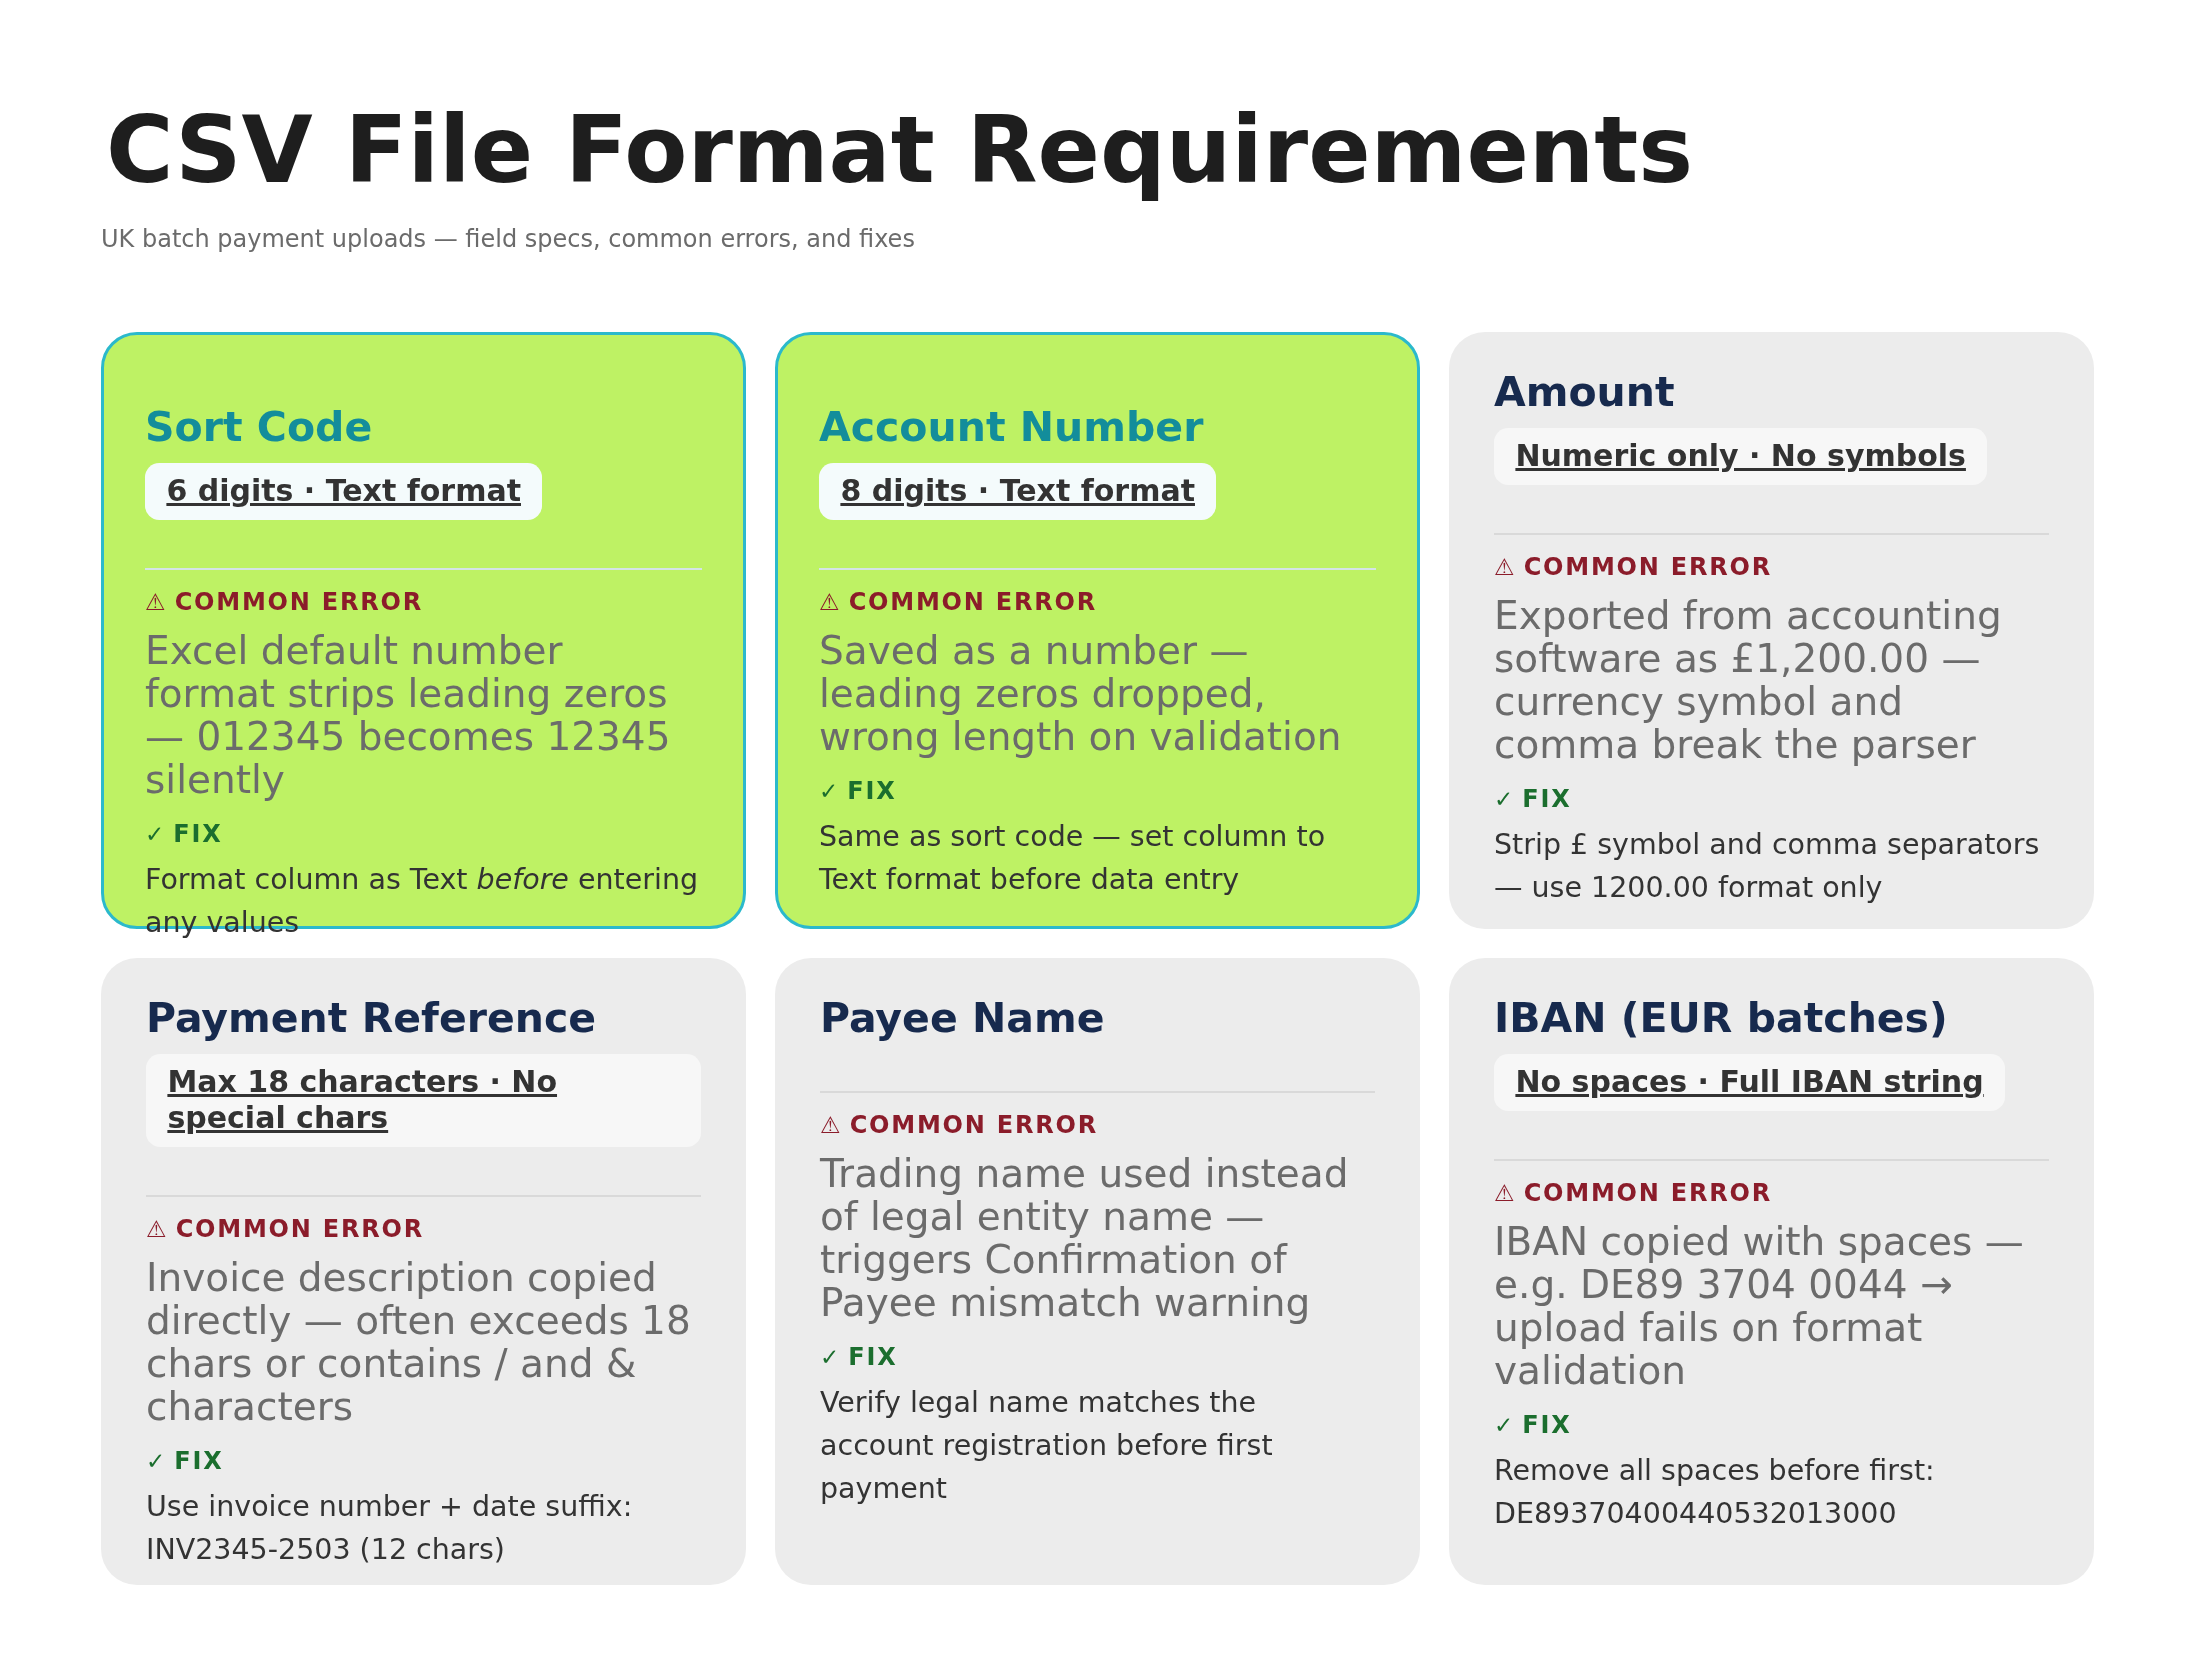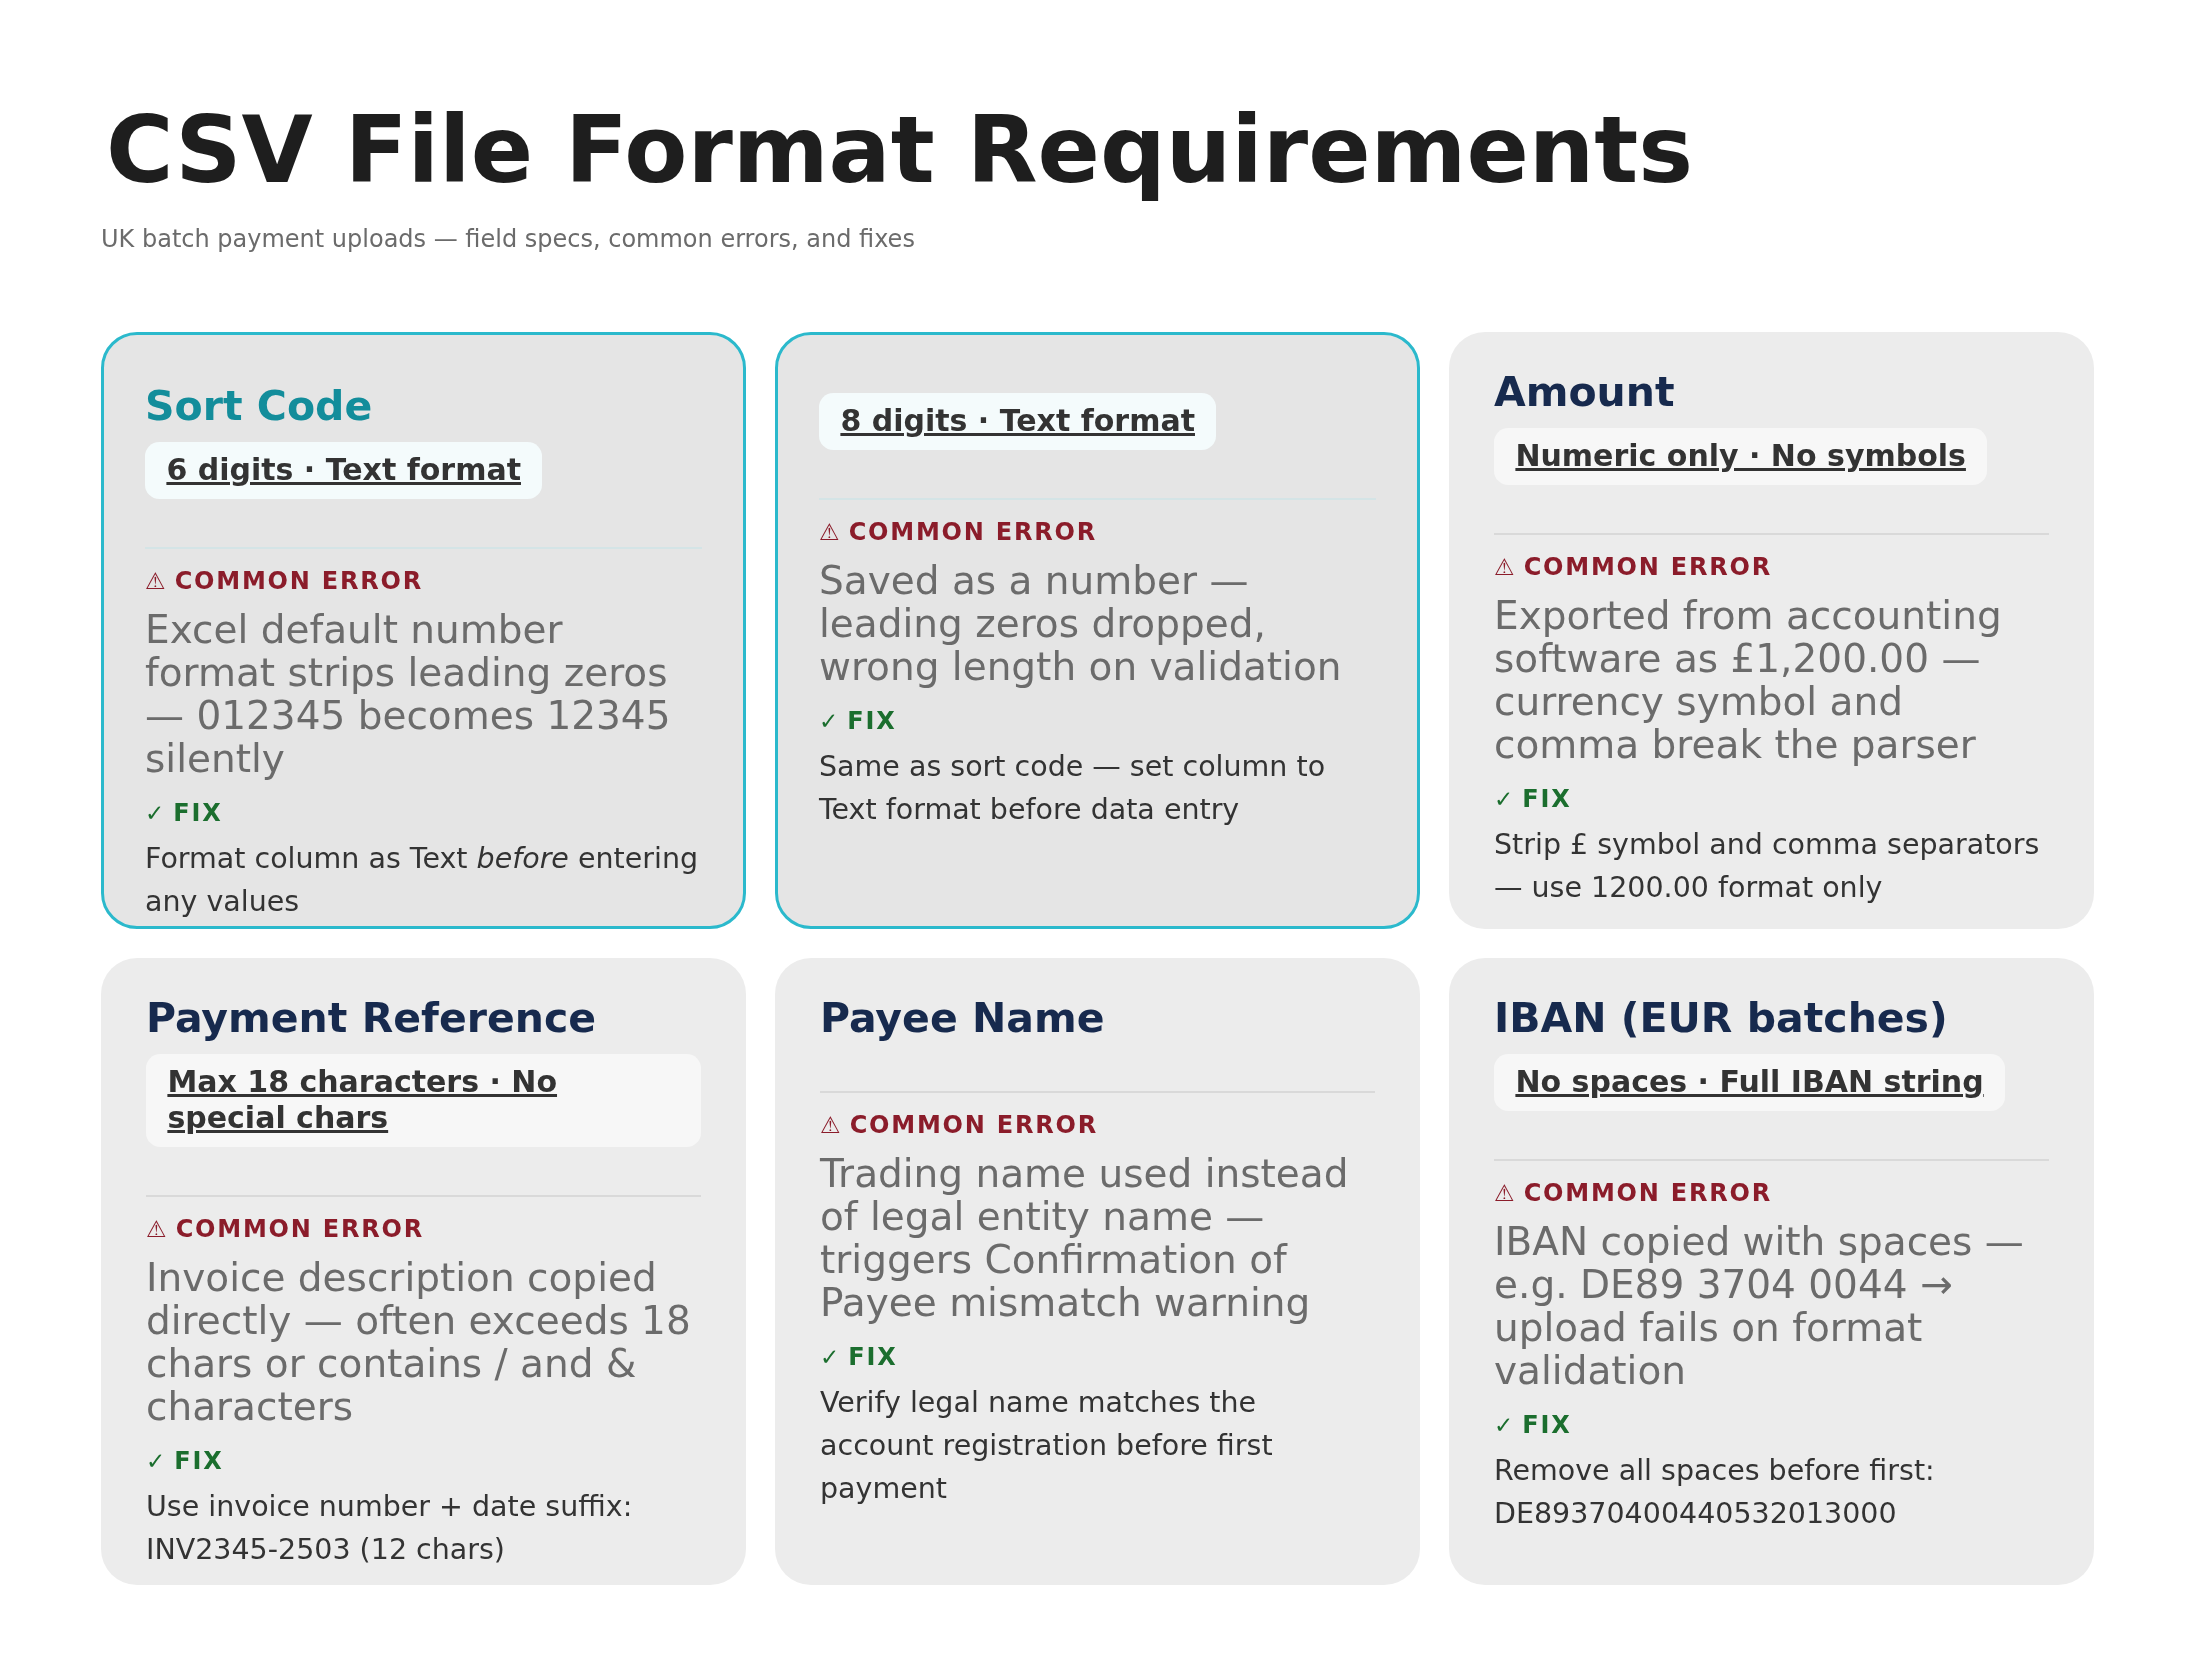--- a/index.html
+++ b/index.html
@@ -20,22 +20,22 @@
     position: absolute; left: 101px; top: 332px; width: 1995px;
     display: grid; grid-template-columns: 645px 645px 645px;
     column-gap: 29px; row-gap: 29px;
     grid-template-rows: 597px 627px;
   }
   .card {
     box-sizing: border-box; border-radius: 36px; background: #ececec;
     padding: 36px 45px 36px 45px; position: relative;
   }
   .card.highlight {
-    background: #e5e5e5; border: 3.6px solid #2bb9cc;
-    padding: 47px 41px 32px 41px;
+    background: #bef264; border: 3.6px solid #2bb9cc;
+    padding: 68px 41px 32px 41px;
   }
   .card-title {
     font-size: 41px; font-weight: bold; line-height: 49px; color: #172a4e;
     margin: 0; white-space: nowrap;
   }
   .card.highlight .card-title { color: #138d9b; }
   .spec-badge {
     display: inline-block; box-sizing: border-box; max-width: 100%;
     margin-top: 10.7px; padding: 10.7px 21.4px; border-radius: 14.3px;
     background: #f7f7f7; color: #333333;
@@ -76,20 +76,21 @@
       <span class="glyph">⚠</span><span>COMMON ERROR</span>
     </div>
     <div class="error-text">Excel default number format strips leading zeros — 012345 becomes 12345 silently</div>
     <div class="section-label fix">
       <span class="glyph">✓</span><span>FIX</span>
     </div>
     <div class="fix-text"><span>Format column as Text </span><em>before</em><span> entering any values</span></div>
   </div>
 
   <div class="card highlight">
+    <div class="card-title">Account Number</div>
     <div class="spec-badge">8 digits · Text format</div>
     <div class="divider"></div>
     <div class="section-label error">
       <span class="glyph">⚠</span><span>COMMON ERROR</span>
     </div>
     <div class="error-text">Saved as a number — leading zeros dropped, wrong length on validation</div>
     <div class="section-label fix">
       <span class="glyph">✓</span><span>FIX</span>
     </div>
     <div class="fix-text">Same as sort code — set column to Text format before data entry</div>

